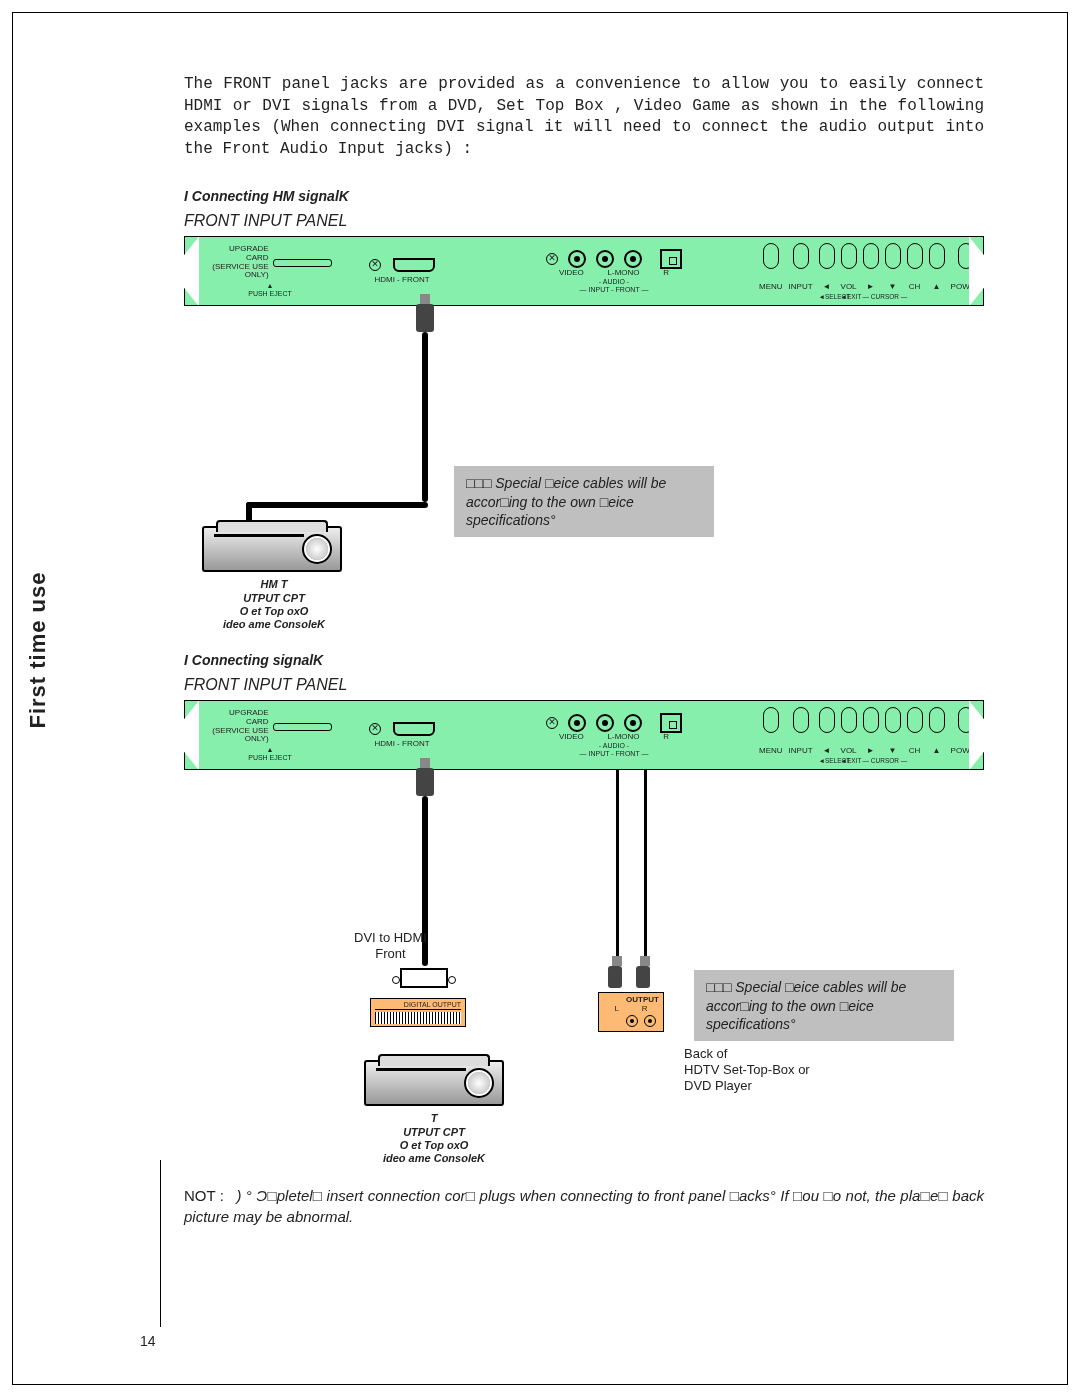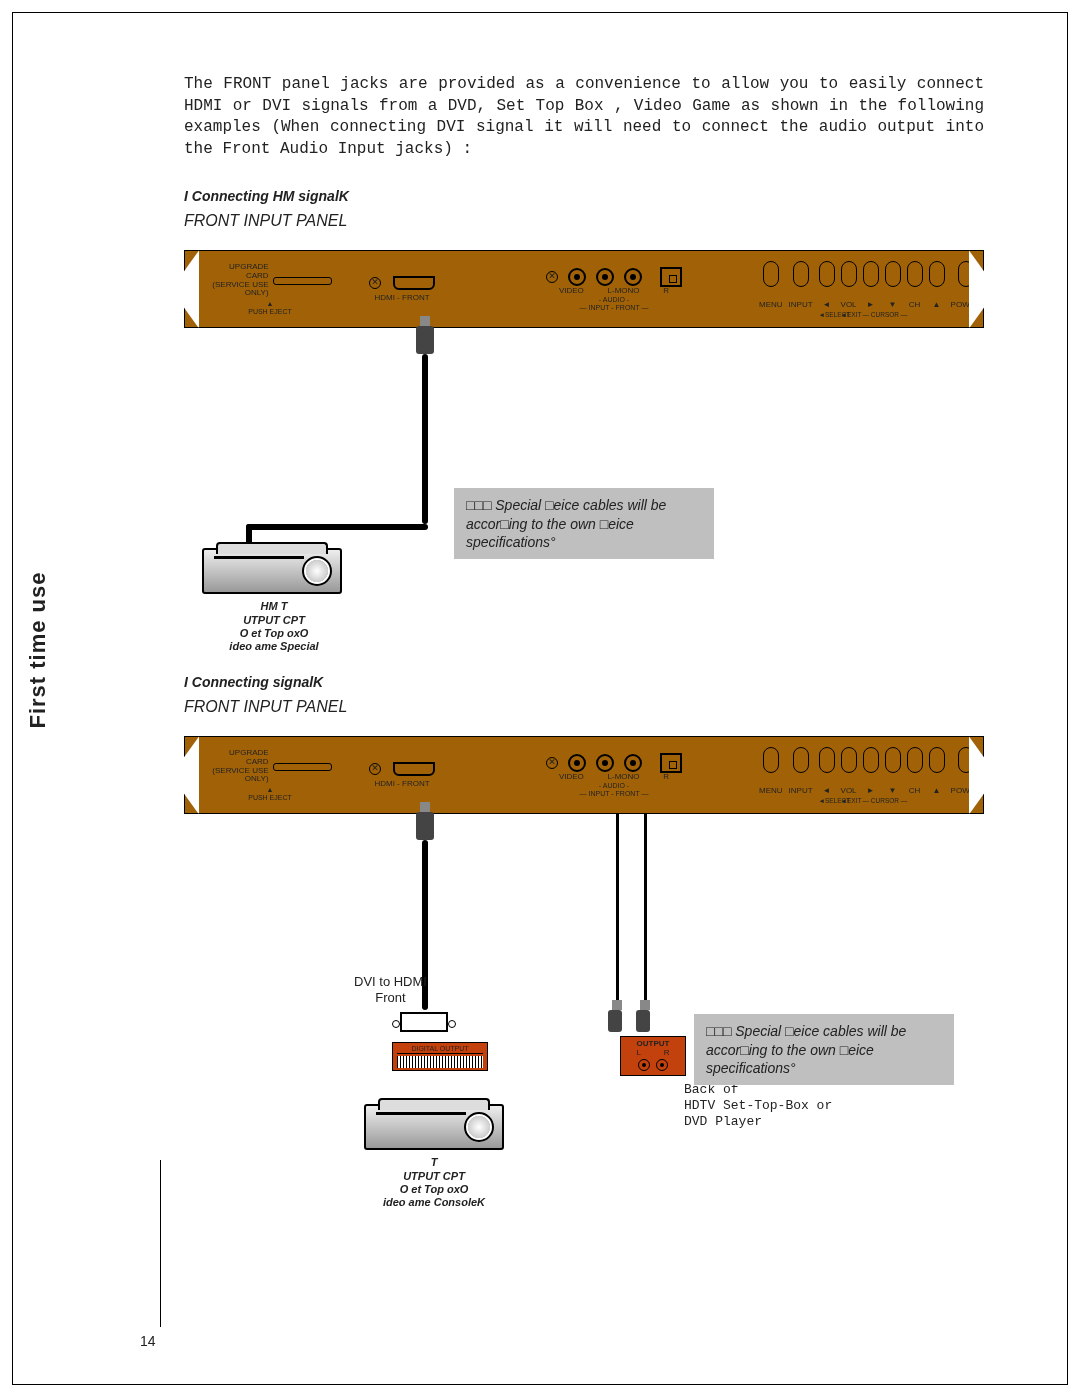--- a/index.html
+++ b/index.html
@@ -64,26 +64,26 @@
     font-weight: bold;
     font-style: italic;
   }
   .panel-title {
     margin-top: 8px;
     font-size: 16px;
     font-style: italic;
   }
   
   .panel {
-    margin-top: 20px;
+    margin-top: 6px;
     width: 800px;
-    height: 78px;
+    height: 70px;
     border: 1.5px solid #000;
     position: relative;
-    background: #a16207;
+    background: #86efac;
     display: flex;
     align-items: center;
   }
   .panel::before, .panel::after {
     content: "";
     position: absolute;
     top: -1px; bottom: -1px;
     width: 28px;
     background: #fff;
   }
@@ -225,25 +225,24 @@
   }
   .small-label {
     position:absolute;
     font-size: 13px;
     text-align: center;
     line-height: 1.2;
   }
   .mini-panel {
     position:absolute;
     border: 1.5px solid #000;
-    background:#c2410c;
+    background:#fdba74;
     font-size: 8px;
-    text-align:center;
+    text-align:right;
     padding: 2px 4px;
-    margin-left: 22px;
   }
   .jack-small {
     width: 12px; height: 12px; border:1.5px solid #000; border-radius:50%;
     display:inline-block; margin: 2px 3px 0 3px;
     position:relative;
   }
   .jack-small::after { content:""; position:absolute; width:4px; height:4px; background:#000; border-radius:50%; left:3px; top:3px; }
   .dvi-conn {
     position:absolute;
     width: 48px; height: 20px;
@@ -404,21 +403,21 @@
       <div class="cable-vert" style="left:238px; top:26px; height:170px;"></div>
       <div style="position:absolute; left:62px; top:196px; width:182px; height:6px; background:#000; border-radius:3px;"></div>
       <div class="cable-vert" style="left:62px; top:196px; height:26px;"></div>
 
       <div class="device-box" style="left:18px; top:220px;">
         <div class="disc"></div>
       </div>
       <div class="device-caption" style="left:0px; top:272px; white-space:pre-line;">HM  T
 UTPUT CPT
 O et Top oxO
-ideo ame Special</div>
+ideo ame ConsoleK</div>
 
       <div class="note-box" style="left:270px; top:160px;">□□□ Special □eice cables will be accor□ing to the own □eice specifications°</div>
     </div>
 
     <div class="subhead" style="margin-top:36px;">I Connecting  signalK</div>
     <div class="panel-title">FRONT INPUT PANEL</div>
 
     <div class="panel">
       <div class="panel-slot slot-upgrade">
         <div style="display:flex; gap:4px; align-items:center;">
@@ -531,32 +530,36 @@
 
       <div class="mini-panel" style="left:414px; top:222px; width:66px;">
         <div style="font-weight:bold;">OUTPUT</div>
         <div style="display:flex; justify-content:space-around;">
           <span>L</span>
           <span>R</span>
         </div>
         <div><span class="jack-small"></span><span class="jack-small"></span></div>
       </div>
 
-      <div class="small-label" style="left:500px; top:268px; text-align:left; white-space:pre-line; width:200px;font-family:Liberation Mono, monospace;">Back of
+      <div class="small-label" style="left:500px; top:276px; text-align:left; white-space:pre-line; width:200px;">Back of
 HDTV Set-Top-Box or
 DVD Player</div>
 
       <div class="note-box" style="left:510px; top:200px;">□□□ Special □eice cables will be accor□ing to the own □eice specifications°</div>
 
       <div class="device-box" style="left:180px; top:290px;">
         <div class="disc"></div>
       </div>
       <div class="device-caption" style="left:160px; top:342px; white-space:pre-line;">T
 UTPUT CPT
 O et Top oxO
 ideo ame ConsoleK</div>
     </div>
 
+    <div class="footnote">
+      <span style="margin-right:8px;">NOT :</span>
+      <span style="font-style:italic;">) ° Ɔ□pletel□ insert connection cor□ plugs when connecting to front panel □acks° If □ou □o not, the pla□e□ back picture may be abnormal.</span>
+    </div>
   </div>
 
   <div class="vline"></div>
   <div class="page-num">14</div>
 </div>
 
 </body></html>

